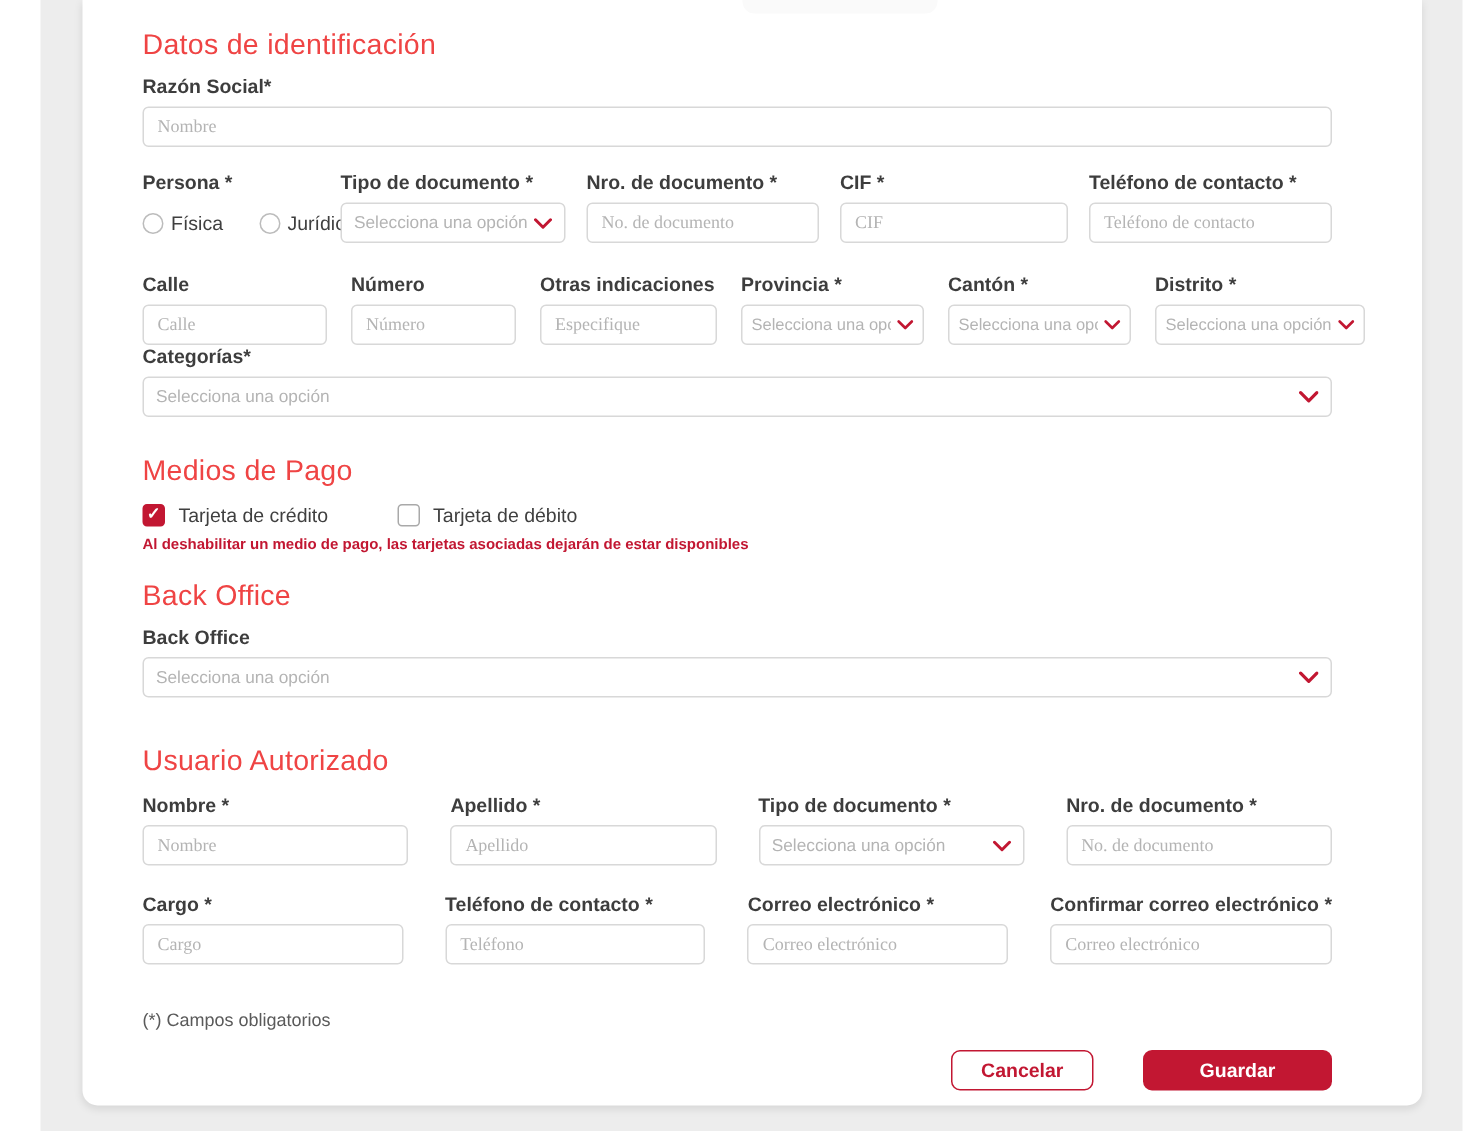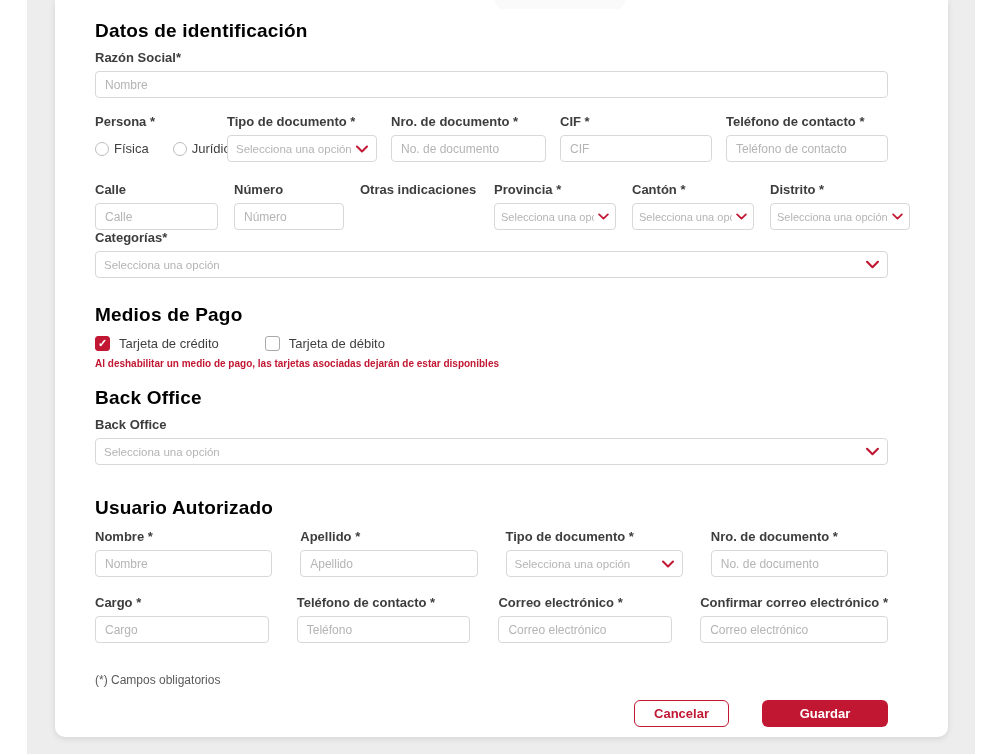--- a/index.html
+++ b/index.html
@@ -9,28 +9,28 @@
   .stage { position:relative; width:986px; height:754px; background:#fff; }
   .page-band { position:absolute; left:27px; top:0; width:948px; height:754px;
     background:#ededed; }
   .card { position:absolute; left:55px; top:0; width:893px; height:737px;
     background:#fff; border-radius:0 0 10px 10px;
     box-shadow:0 2px 6px rgba(0,0,0,0.10); }
   .remnant { position:absolute; left:440px; top:0; width:130px; height:9px;
     background:#fafafa; border-radius:0 0 8px 8px; }
   .content { padding:20px 60px 0 40px; }
 
-  .section-title { font-size:19px; font-weight:700; color:#000000;
+  .section-title { font-size:19px; font-weight:400; color:#ef4444;
     letter-spacing:.2px; }
   .f-label { display:block; font-size:13px; font-weight:700; color:#3d3d3d;
     margin-bottom:6px; white-space:nowrap; }
 
   .input { width:100%; height:27px; border:1px solid #d8d8d8; border-radius:4px;
     padding:0 9px; font-size:12px; color:#333; background:#fff; outline:none;
-    font-family:Liberation Sans, sans-serif; }
+    font-family:Liberation Serif, serif; }
   .input::placeholder { color:#b4b4b4; opacity:1; }
 
   .select-box { width:100%; height:27px; border:1px solid #d8d8d8;
     border-radius:4px; background:#fff; display:flex; align-items:center;
     justify-content:space-between; padding:0 8px; cursor:pointer; }
   .select-value { font-size:11.5px; color:#b4b4b4; white-space:nowrap;
     overflow:hidden; }
   .chevron { color:var(--accent); display:flex; align-items:center;
     flex:0 0 auto; margin-left:4px; }
   .chevron svg { display:block; }
@@ -140,20 +140,21 @@
         <div>
           <span class="f-label">Calle</span>
           <input class="input" type="text" placeholder="Calle" style="">
         </div>
         <div>
           <span class="f-label">Número</span>
           <input class="input" type="text" placeholder="Número" style="">
         </div>
         <div>
           <span class="f-label">Otras indicaciones</span>
+          <input class="input" type="text" placeholder="Especifique" style="">
         </div>
         <div>
           <span class="f-label">Provincia *</span>
           <div class="select-box" style="padding:0 6px;">
             <span class="select-value" style="font-size:11px;">Selecciona una opción</span>
             <span class="chevron">
               <svg width="11" height="7" viewBox="0 0 12 8">
                   <path d="M1 1.5l5 5 5-5" stroke="currentColor" stroke-width="2" fill="none" stroke-linecap="round" stroke-linejoin="round"></path>
                 </svg>
             </span>

